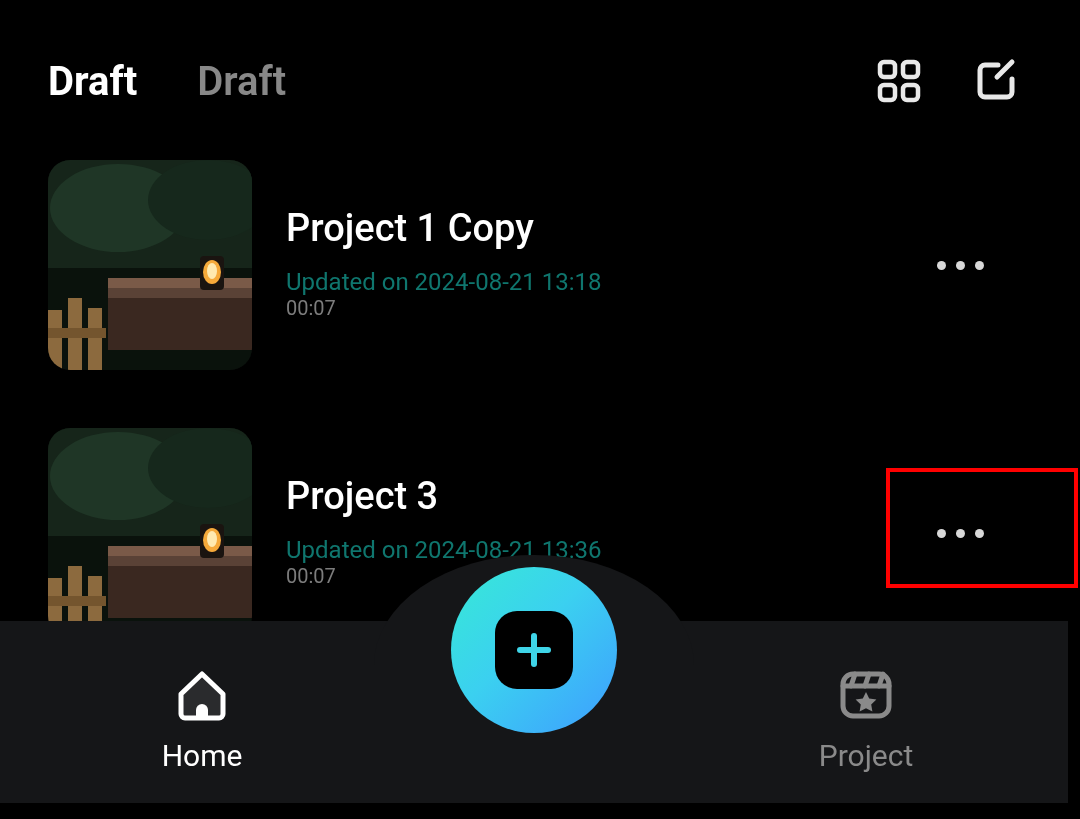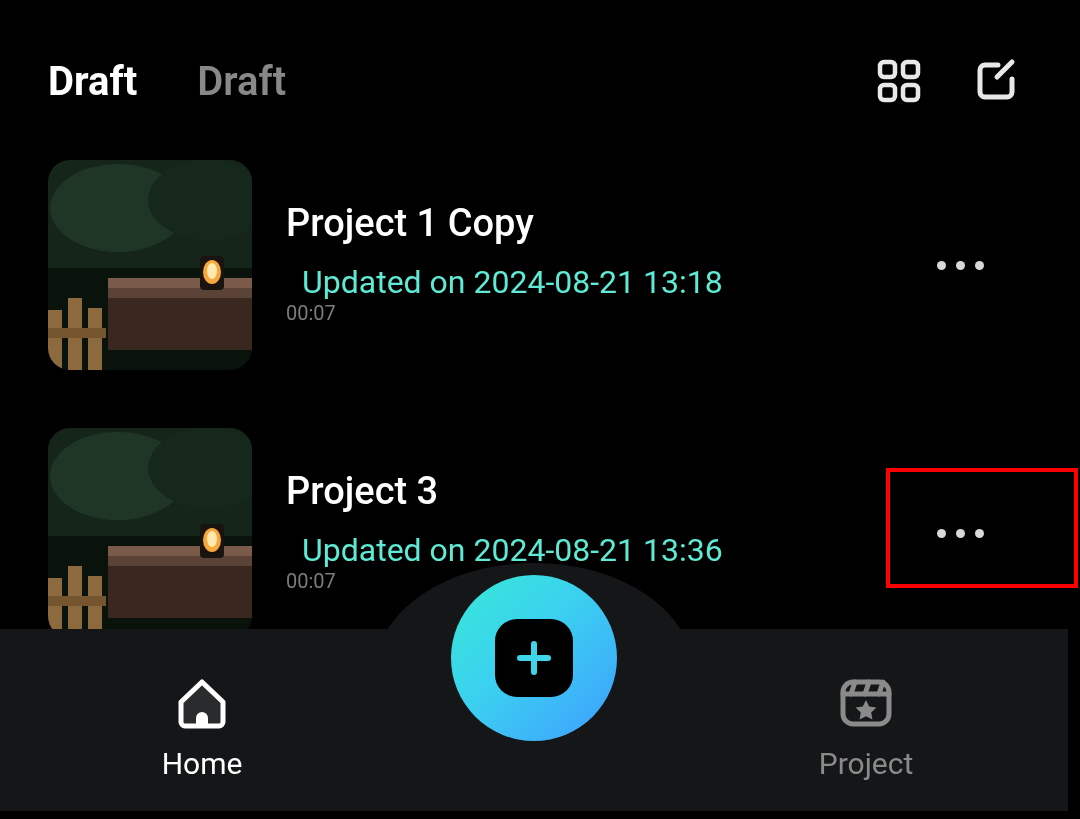--- a/index.html
+++ b/index.html
@@ -14,30 +14,30 @@
   .header-actions { display: flex; gap: 52px; align-items: center; }
   .icon-btn { cursor: pointer; display: flex; align-items: center; justify-content: center; }
 
   
   .list { padding: 40px 48px 0 48px; }
   .project-row { display: flex; align-items: center; gap: 34px; margin-bottom: 58px; position: relative; }
   .thumb { width: 204px; height: 210px; border-radius: 22px; overflow: hidden; flex-shrink: 0; position: relative; background: #0a0a0a; }
   .thumb svg { display: block; }
   .meta { display: flex; flex-direction: column; justify-content: flex-start; flex: 1; padding-top: 2px; }
   .title { font-size: 38px; font-weight: 500; color: #fff; margin-bottom: 18px; }
-  .updated { font-size: 32px; color: #5eead4; margin-left: 16px; }
+  .updated { font-size: 24px; color: #0f766e; }
   .duration { font-size: 20px; color: #7c7c7c; margin-top: auto; margin-bottom: 6px; }
   .row-actions { display: flex; align-items: center; justify-content: center; width: 120px; }
   .more { display: flex; gap: 10px; cursor: pointer; padding: 20px; }
   .more span { width: 9px; height: 9px; border-radius: 50%; background: #d8d8d8; }
 
   .highlight-box { position: absolute; border: 4px solid #ff0000; pointer-events: none; }
 
   
-  .nav { position: absolute; left: 0; right: 0; bottom: 8px; height: 182px; background: #151618; display: flex; align-items: center; }
+  .nav { position: absolute; left: 0; right: 0; bottom: 16px; height: 182px; background: #151618; display: flex; align-items: center; }
   .nav-item { flex: 1; display: flex; flex-direction: column; align-items: center; justify-content: flex-end; gap: 12px; cursor: pointer; height: 100%; padding-bottom: 30px; position: relative; z-index: 2; }
   .nav-label { font-size: 30px; color: #fff; }
   .nav-label.muted { color: #8a8a8a; }
   .nav-spacer { width: 260px; flex: 0 0 260px; }
   .notch { position: absolute; left: 50%; top: -66px; transform: translateX(-50%); width: 320px; height: 110px; background: #151618; border-radius: 160px 160px 0 0 / 110px 110px 0 0; z-index: 1; }
   .fab { position: absolute; left: 50%; transform: translateX(-50%); top: -54px; width: 166px; height: 166px; border-radius: 50%; background: linear-gradient(135deg, #37e9d6 0%, #3bd0f0 45%, #3e9dff 100%); display: flex; align-items: center; justify-content: center; cursor: pointer; z-index: 3; }
   .fab-inner { width: 78px; height: 78px; background: #000; border-radius: 22px; display: flex; align-items: center; justify-content: center; }
   .fab-inner svg { stroke: #3fd5e8; }
 
 </style>

